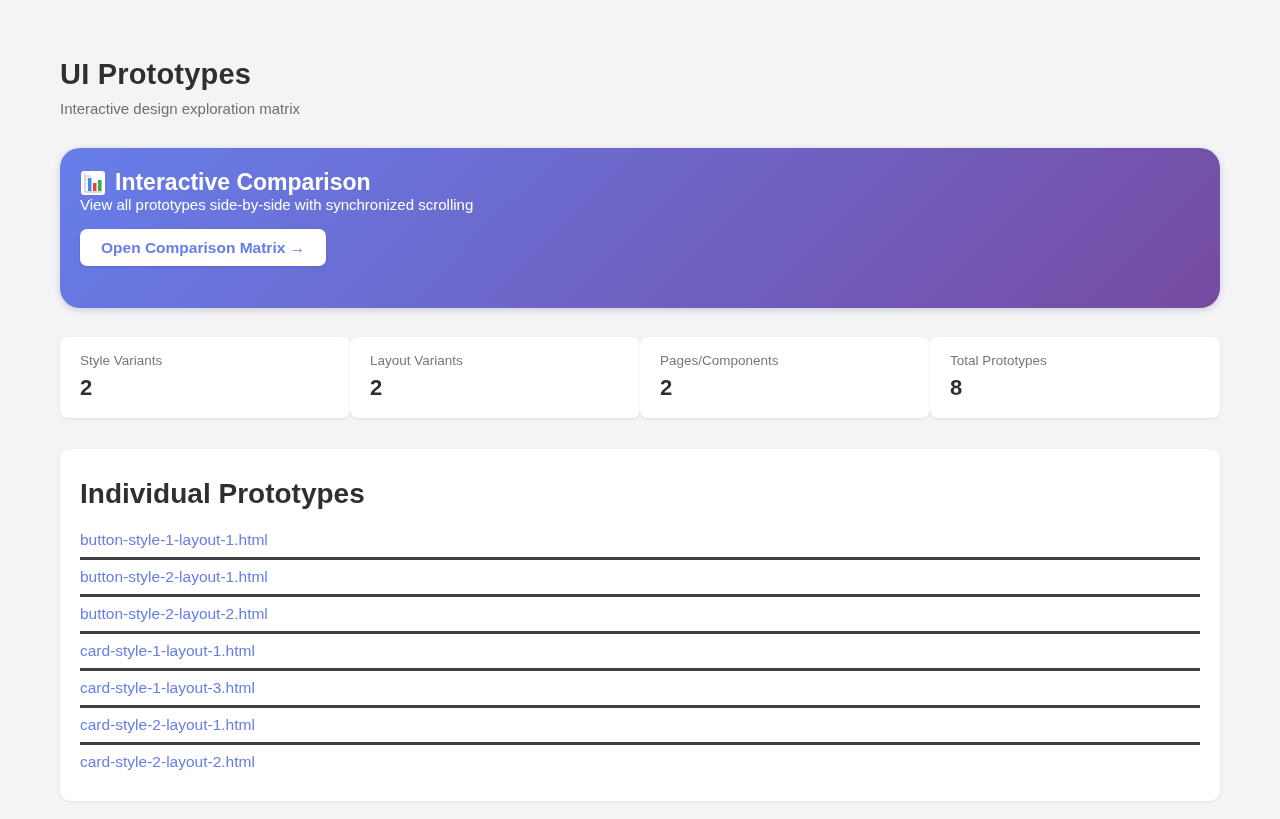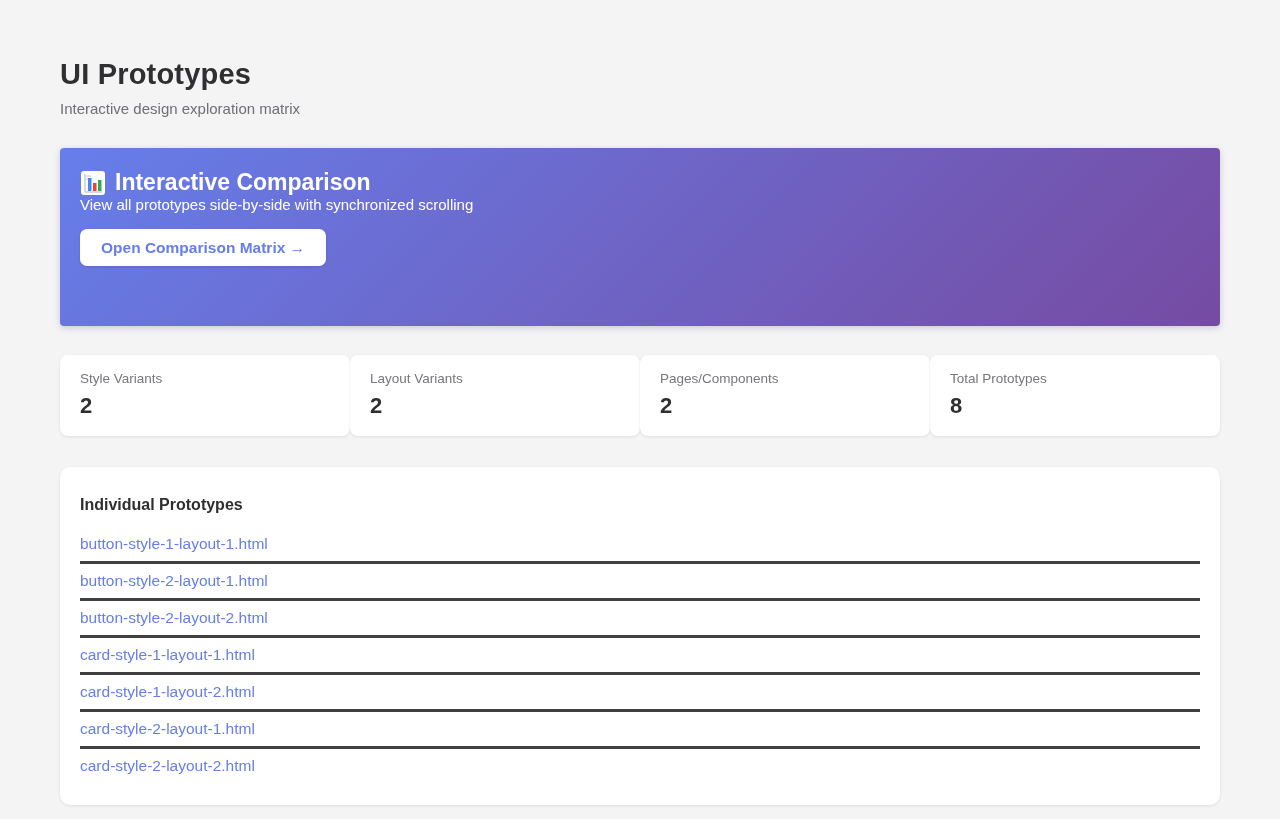--- a/index.html
+++ b/index.html
@@ -22,22 +22,22 @@
     letter-spacing: 0.2px;
   }
   .page-subtitle {
     margin-top: 9px;
     font-size: 15px;
     color: #6f6f74;
   }
   
   .hero {
     margin-top: 31px;
-    height: 178px;
-    border-radius: 4px;
+    height: 160px;
+    border-radius: 20px;
     background: linear-gradient(135deg, #667eea 0%, #764ba2 100%);
     padding: 21px 20px 20px 20px;
     color: #ffffff;
     box-shadow: 0 2px 6px rgba(80, 80, 140, 0.25);
   }
   .hero-title {
     font-size: 23px;
     font-weight: bold;
     display: flex;
     align-items: center;
@@ -89,21 +89,21 @@
   
   .proto-card {
     margin-top: 31px;
     margin-bottom: 41px;
     background: #ffffff;
     border-radius: 10px;
     padding: 21px 20px 22px 20px;
     box-shadow: 0 1px 3px rgba(0,0,0,0.09);
   }
   .proto-heading {
-    font-size: 16px;
+    font-size: 28px;
     font-weight: bold;
     color: #2f2f31;
     margin: 8px 0 13px 0;
   }
   .proto-list { list-style: none; }
   .proto-item {
     border-bottom: 3px solid #404040;
     padding: 8px 0;
   }
   .proto-item:last-child { border-bottom: none; }
@@ -169,21 +169,21 @@
       <li class="proto-item">
         <a href="#" class="proto-link">button-style-2-layout-1.html</a>
       </li>
       <li class="proto-item">
         <a href="#" class="proto-link">button-style-2-layout-2.html</a>
       </li>
       <li class="proto-item">
         <a href="#" class="proto-link">card-style-1-layout-1.html</a>
       </li>
       <li class="proto-item">
-        <a href="#" class="proto-link">card-style-1-layout-2.html</a>
+        <a href="#" class="proto-link">card-style-1-layout-3.html</a>
       </li>
       <li class="proto-item">
         <a href="#" class="proto-link">card-style-2-layout-1.html</a>
       </li>
       <li class="proto-item">
         <a href="#" class="proto-link">card-style-2-layout-2.html</a>
       </li>
     </ul>
   </div>
 

